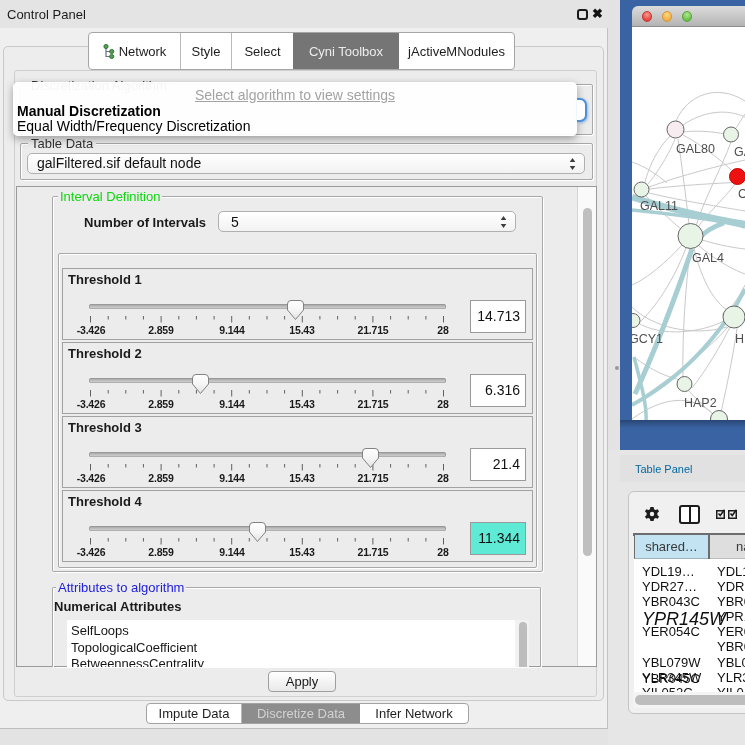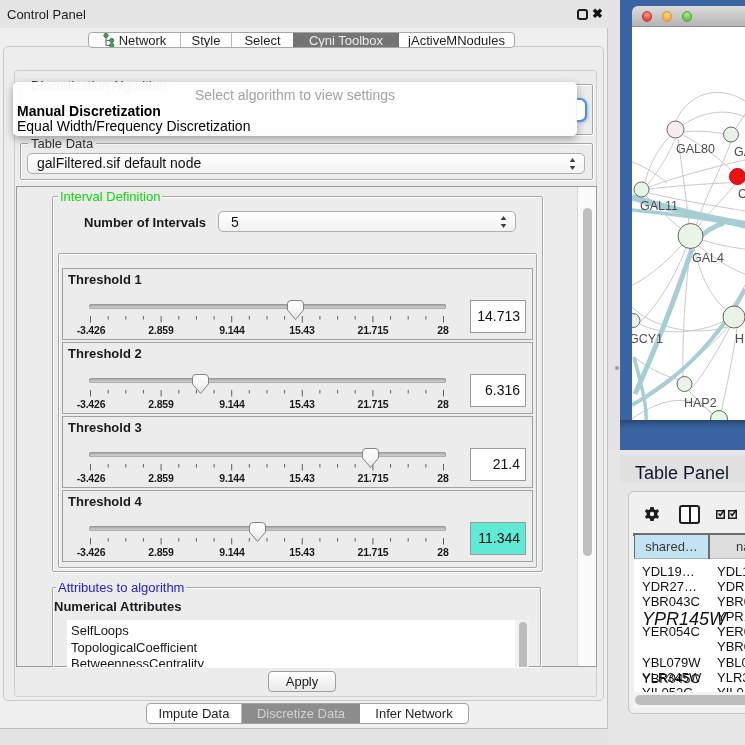--- a/index.html
+++ b/index.html
@@ -6,21 +6,21 @@
 body{font-family:"Liberation Sans",sans-serif;background:#e3e3e3;position:relative;overflow:hidden;}
 .abs{position:absolute;}
 </style></head><body>
 <div class="abs" style="left:0;top:0;width:608px;height:729px;background:#efefef;border-right:1px solid #c2c2c2;border-bottom:1px solid #bdbdbd;">
     <div class="abs" style="left:0;top:0;width:608px;height:28px;background:#e4e4e4;"></div>
     <div class="abs" style="left:7px;top:7px;font-size:13px;color:#1c1c1c;">Control Panel</div>
     <div class="abs" style="left:577px;top:9px;width:11px;height:11px;border:2px solid #1a1a1a;border-radius:3px;"></div>
     <div class="abs" style="left:592px;top:6px;font-size:13px;font-weight:bold;color:#111;">✖</div>
     <div class="abs" style="left:3px;top:46px;width:601px;height:655px;background:#ededed;border:1px solid #c9c9c9;border-radius:5px;"></div>
     <div class="abs" style="left:14px;top:70px;width:583px;height:627px;background:#ececec;border:1px solid #cfcfcf;border-radius:3px;"></div>
-    <div class="abs" style="left:88px;top:32px;width:427px;height:16px;background:#ffffff;border:1px solid #a6a6a6;border-radius:4px;overflow:hidden;display:flex;font-size:13px;color:#1d1d1d;">
+    <div class="abs" style="left:88px;top:32px;width:427px;height:38px;background:#ffffff;border:1px solid #a6a6a6;border-radius:4px;overflow:hidden;display:flex;font-size:13px;color:#1d1d1d;">
       <div style="width:92px;display:flex;align-items:center;justify-content:center;border-right:1px solid #b9b9b9;"><svg width="12" height="16" viewBox="0 0 12 16" style="margin-right:4px;">
           <path d="M3,5 V14 M3,8.5 H8 M3,13.5 H8" stroke="#6a7080" stroke-width="1.2" fill="none"></path>
           <circle cx="3" cy="3.5" r="2.1" fill="#4da151" stroke="#2c6e2f" stroke-width="0.9"></circle>
           <circle cx="8.7" cy="8.5" r="2.1" fill="#4da151" stroke="#2c6e2f" stroke-width="0.9"></circle>
           <circle cx="8.7" cy="13.5" r="2.1" fill="#4da151" stroke="#2c6e2f" stroke-width="0.9"></circle>
         </svg>Network</div>
       <div style="width:51px;display:flex;align-items:center;justify-content:center;border-right:1px solid #b9b9b9;">Style</div>
       <div style="width:61px;display:flex;align-items:center;justify-content:center;">Select</div>
       <div style="width:106px;display:flex;align-items:center;justify-content:center;background:#757575;color:#ececec;">Cyni Toolbox</div>
       <div style="width:115px;display:flex;align-items:center;justify-content:center;">jActiveMNodules</div>
@@ -227,21 +227,21 @@
     </div>
     <div class="abs" style="left:515px;top:620px;width:14px;height:47px;background:#f2f2f2;"></div>
     <div class="abs" style="left:519px;top:622px;width:8px;height:45px;background:#bdbdbd;border-radius:4px 4px 0 0;"></div>
     <div class="abs" style="left:268px;top:671px;width:68px;height:21px;background:linear-gradient(180deg,#ffffff,#e9e9e9);border:1px solid #9e9e9e;border-radius:4px;font-size:13px;color:#1a1a1a;text-align:center;line-height:19px;">Apply</div>
     <div class="abs" style="left:146px;top:703px;width:323px;height:21px;background:#ffffff;border:1px solid #a3a3a3;border-radius:4px;overflow:hidden;display:flex;font-size:13px;color:#1d1d1d;">
       <div style="width:95px;display:flex;align-items:center;justify-content:center;border-right:1px solid #b9b9b9;">Impute Data</div>
       <div style="width:118px;display:flex;align-items:center;justify-content:center;background:#8d8d8d;color:#d2d2d2;">Discretize Data</div>
       <div style="width:108px;display:flex;align-items:center;justify-content:center;">Infer Network</div>
     </div>
     <div class="abs" style="left:13px;top:82px;width:564px;height:54px;background:rgba(255,255,255,0.95);border-radius:5px;box-shadow:0 3px 9px rgba(0,0,0,0.35);z-index:50;">
-      <div style="position:absolute;left:0;top:5px;width:100%;text-align:center;font-size:14px;color:#a3a3a3;">Select algorithm to view settings</div>
+      <div style="position:absolute;left:0;top:5px;width:100%;text-align:center;font-size:14px;color:#a3a3a3;text-decoration:underline;">Select algorithm to view settings</div>
       <div style="position:absolute;left:4px;top:21px;font-size:14px;font-weight:bold;color:#000;">Manual Discretization</div>
       <div style="position:absolute;left:4px;top:36px;font-size:14px;color:#000;">Equal Width/Frequency Discretization</div>
     </div>
   </div>
 <div class="abs" style="left:615px;top:366px;width:4px;height:4px;border-radius:50%;background:#9a9a9a;"></div>
 <div class="abs" style="left:608px;top:450px;width:137px;height:295px;background:#e6e6e6;"></div>
 <div class="abs" style="left:620px;top:0;width:125px;height:450px;background:#3a63a3;"></div>
 <div class="abs" style="left:620px;top:420px;width:125px;height:8px;background:linear-gradient(180deg,rgba(20,35,60,0.45),rgba(20,35,60,0));"></div>
 <div class="abs" style="left:632px;top:6px;width:113px;height:21px;border-radius:6px 0 0 0;background:linear-gradient(180deg,#dcdcdc,#b4b4b4);border-bottom:1px solid #8e8e8e;">
     <div style="position:absolute;left:9.5px;top:5px;width:10.5px;height:10.5px;border-radius:50%;background:radial-gradient(circle at 50% 30%,#f59a94,#e4453c 70%);border:1px solid #c43b34;"></div>
@@ -296,21 +296,21 @@
       <text x="44" y="126" font-size="12.5" fill="#4f4f4f" font-family="Liberation Sans, sans-serif">GAL80</text>
       <text x="102" y="129" font-size="12.5" fill="#4f4f4f" font-family="Liberation Sans, sans-serif">GA</text>
       <text x="106" y="171" font-size="12.5" fill="#4f4f4f" font-family="Liberation Sans, sans-serif">C</text>
       <text x="8" y="183" font-size="12.5" fill="#4f4f4f" font-family="Liberation Sans, sans-serif">GAL11</text>
       <text x="60" y="235" font-size="12.5" fill="#4f4f4f" font-family="Liberation Sans, sans-serif">GAL4</text>
       <text x="-3" y="316" font-size="12.5" fill="#4f4f4f" font-family="Liberation Sans, sans-serif">GCY1</text>
       <text x="103" y="316" font-size="12.5" fill="#4f4f4f" font-family="Liberation Sans, sans-serif">H</text>
       <text x="52" y="380" font-size="12.5" fill="#4f4f4f" font-family="Liberation Sans, sans-serif">HAP2</text>
     </svg></div>
 <div class="abs" style="left:620px;top:455px;width:125px;height:27px;background:#e1e1e1;"></div>
-<div class="abs" style="left:635px;top:463px;font-size:18px;color:#0f172a;">Table Panel</div>
+<div class="abs" style="left:635px;top:463px;font-size:11px;color:#0369a1;">Table Panel</div>
 <div class="abs" style="left:628px;top:491px;width:130px;height:223px;background:#f0f0f0;border:1px solid #c4c4c4;border-radius:6px;overflow:hidden;">
     <svg style="position:absolute;left:15px;top:14px;" width="16" height="16" viewBox="0 0 16 16">
 <path d="M8 1 L9.6 1 L10.1 3.2 A5.2 5.2 0 0 1 11.7 4.1 L13.8 3.3 L15 5.4 L13.3 6.9 A5.2 5.2 0 0 1 13.3 9.1 L15 10.6 L13.8 12.7 L11.7 11.9 A5.2 5.2 0 0 1 10.1 12.8 L9.6 15 L6.4 15 L5.9 12.8 A5.2 5.2 0 0 1 4.3 11.9 L2.2 12.7 L1 10.6 L2.7 9.1 A5.2 5.2 0 0 1 2.7 6.9 L1 5.4 L2.2 3.3 L4.3 4.1 A5.2 5.2 0 0 1 5.9 3.2 L6.4 1 Z" fill="#1c1c1c"></path>
 <circle cx="8" cy="8" r="2.2" fill="#f0f0f0"></circle>
     </svg>
     <div style="position:absolute;left:50px;top:13px;width:21px;height:19px;border:2.5px solid #1c1c1c;border-radius:3px;background:#fff;"></div>
     <div style="position:absolute;left:59.5px;top:13px;width:2.5px;height:19px;background:#1c1c1c;"></div>
     <svg style="position:absolute;left:87px;top:17px;" width="10" height="10" viewBox="0 0 10 10">
 <rect x="0.75" y="1.75" width="7.5" height="7.5" fill="none" stroke="#1c1c1c" stroke-width="1.5"></rect>
 <path d="M2.5 4.5 L4.2 6.5 L8.5 0.8" fill="none" stroke="#1c1c1c" stroke-width="1.6"></path>

